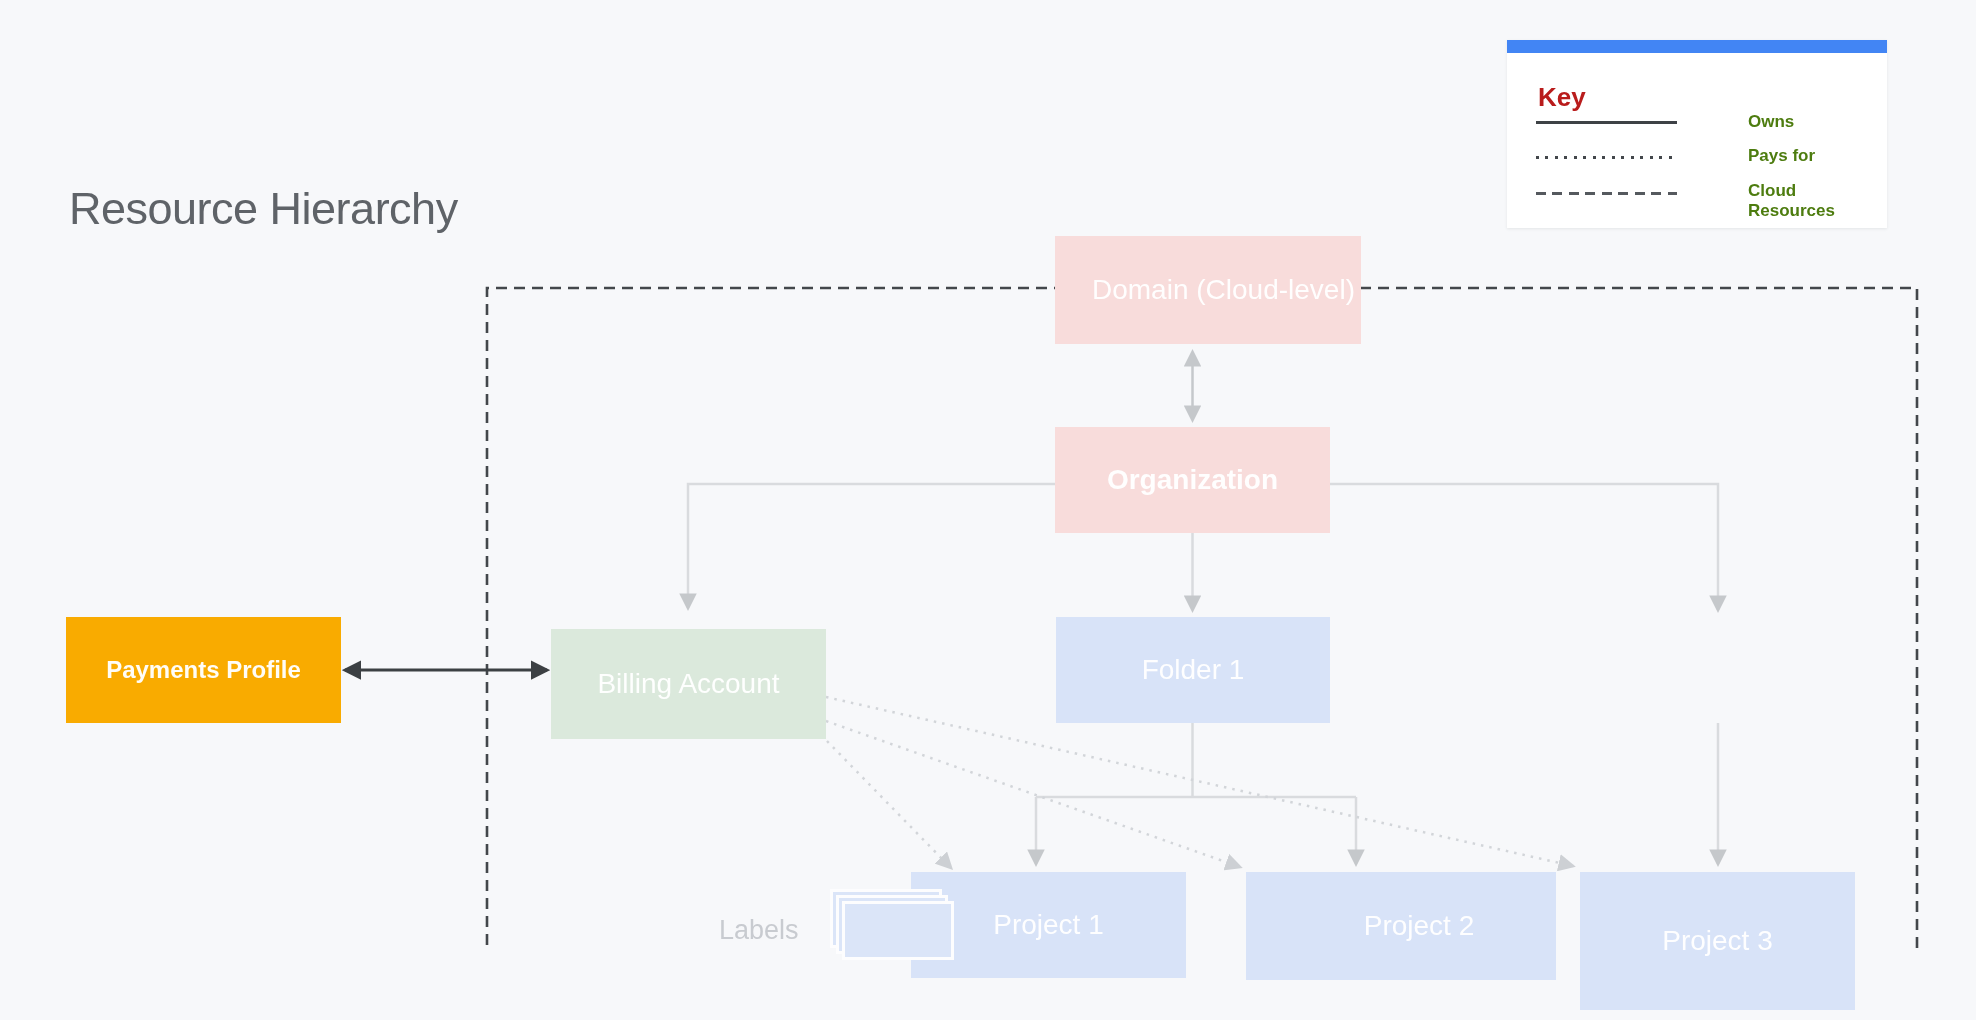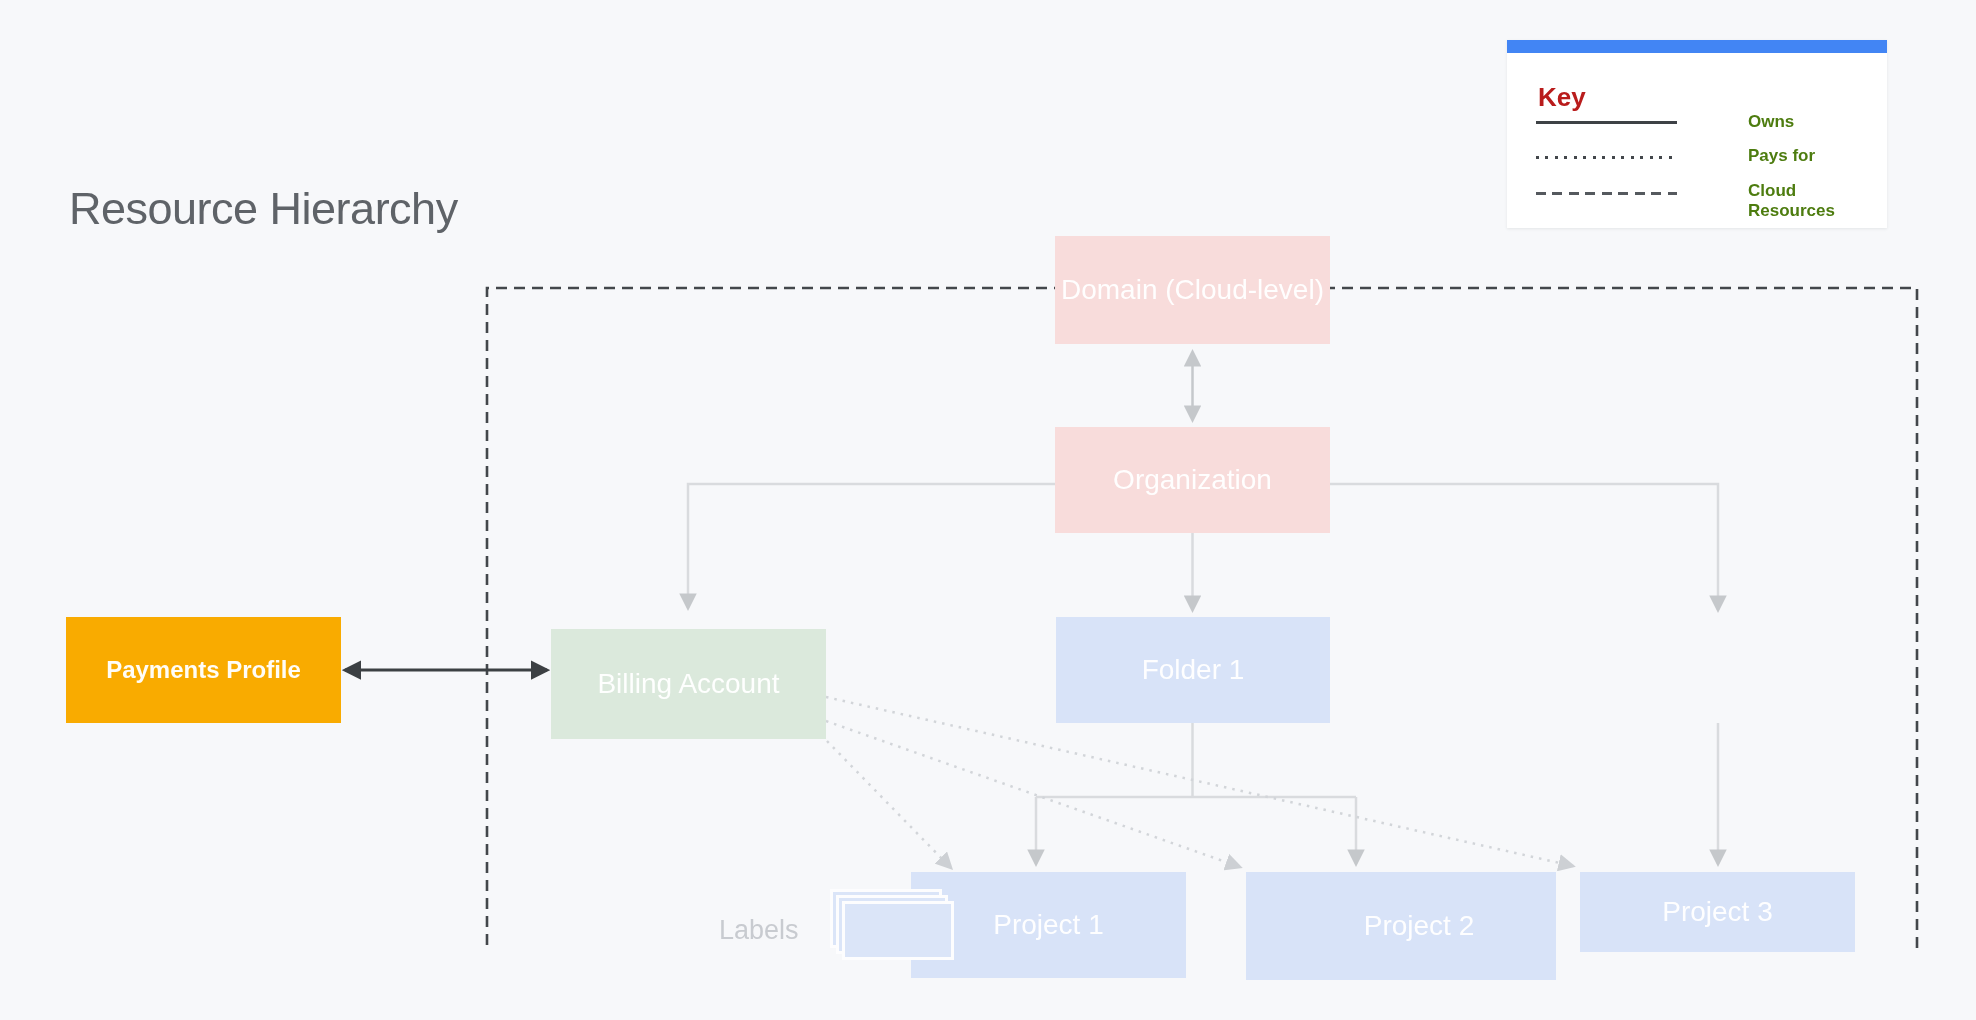--- a/index.html
+++ b/index.html
@@ -22,29 +22,29 @@
   
   svg.connectors{position:absolute;left:0;top:0;z-index:1;}
   
   .node{
     position:absolute;z-index:2;
     display:flex;align-items:center;justify-content:center;
     font-size:28px;font-weight:400;color:rgba(255,255,255,0.97);
     text-align:center;
   }
   .node.bold{font-weight:700;font-size:24px;}
-  .n-domain      {left:1055px;top:236px;width:275px;height:108px;}
+  .n-domain      {left:1055px;top:236px;width:275px;height:108px;padding-left:31px;}
   .n-organization{left:1055px;top:427px;width:275px;height:106px;}
   .n-payments    {left:66px;  top:617px;width:275px;height:106px;}
   .n-billing     {left:551px; top:615px;width:275px;height:110px;margin-top:14px;}
   .n-folder1     {left:1056px;top:617px;width:274px;height:106px;}
   .n-folder2     {left:1581px;top:617px;width:275px;height:106px;}
   .n-project1    {left:911px; top:872px;width:275px;height:106px;}
   .n-project2    {left:1246px;top:872px;width:274px;height:108px;padding-left:36px;}
-  .n-project3    {left:1580px;top:872px;width:275px;height:80px;}
+  .n-project3    {left:1580px;top:872px;width:275px;height:138px;}
   
   .labels-text{
     position:absolute;left:719px;top:915px;z-index:3;
     font-size:27px;color:#c8cbd0;font-weight:400;
   }
   .label-stack{position:absolute;left:830px;top:889px;width:130px;height:78px;z-index:3;}
   .label-card{
     position:absolute;width:112px;height:59px;
     background:#dbe5f8;border:3px solid #fdfdfe;box-sizing:border-box;
   }
@@ -110,21 +110,21 @@
     <line x1="345" y1="670" x2="547" y2="670" stroke="#3c4043" stroke-width="3" marker-start="url(#mDark)" marker-end="url(#mDark)"></line>
 
     <path d="M826 697 L1573 866" fill="none" stroke="#d2d5d9" stroke-width="2.5" stroke-dasharray="2.5 6" marker-end="url(#mDot)"></path>
     <path d="M826 721 L1240 867" fill="none" stroke="#d2d5d9" stroke-width="2.5" stroke-dasharray="2.5 6" marker-end="url(#mDot)"></path>
     <path d="M827 741 L951 868" fill="none" stroke="#d2d5d9" stroke-width="2.5" stroke-dasharray="2.5 6" marker-end="url(#mDot)"></path>
   </svg>
 
   <div class="page-title">Resource Hierarchy</div>
 
   <div class="node n-domain" style="background: rgb(248, 220, 219);">Domain (Cloud-level)</div>
-  <div class="node n-organization" style="background: rgb(248, 220, 219);">Organization</div>
+  <div class="node n-organization" style="background: rgb(248, 220, 219); font-weight: bold;">Organization</div>
   <div class="node bold n-payments" style="background: rgb(249, 171, 0);">Payments Profile</div>
   <div class="node n-billing" style="background: rgb(219, 233, 220);">Billing Account</div>
   <div class="node n-folder1" style="background: rgb(216, 227, 248);">Folder 1</div>
   <div class="node n-project1" style="background: rgb(216, 227, 248);">Project 1</div>
   <div class="node n-project2" style="background: rgb(216, 227, 248);">Project 2</div>
   <div class="node n-project3" style="background: rgb(216, 227, 248);">Project 3</div>
 
   <div class="labels-text">Labels</div>
   <div class="label-stack">
     <div class="label-card c-back"></div>

